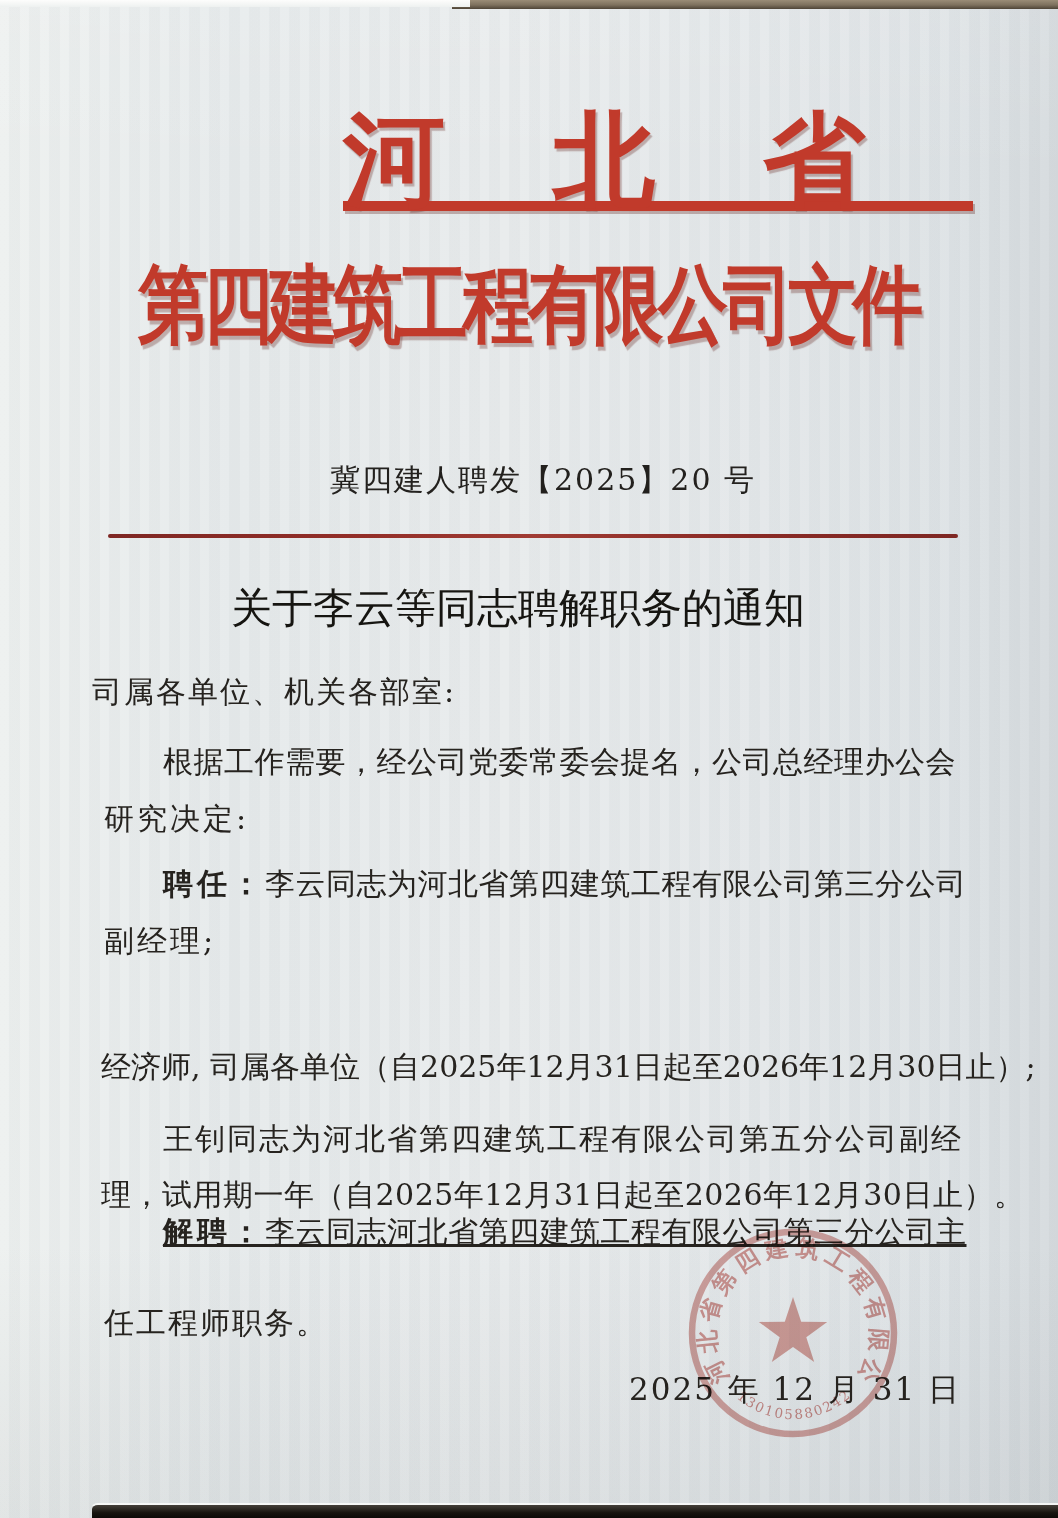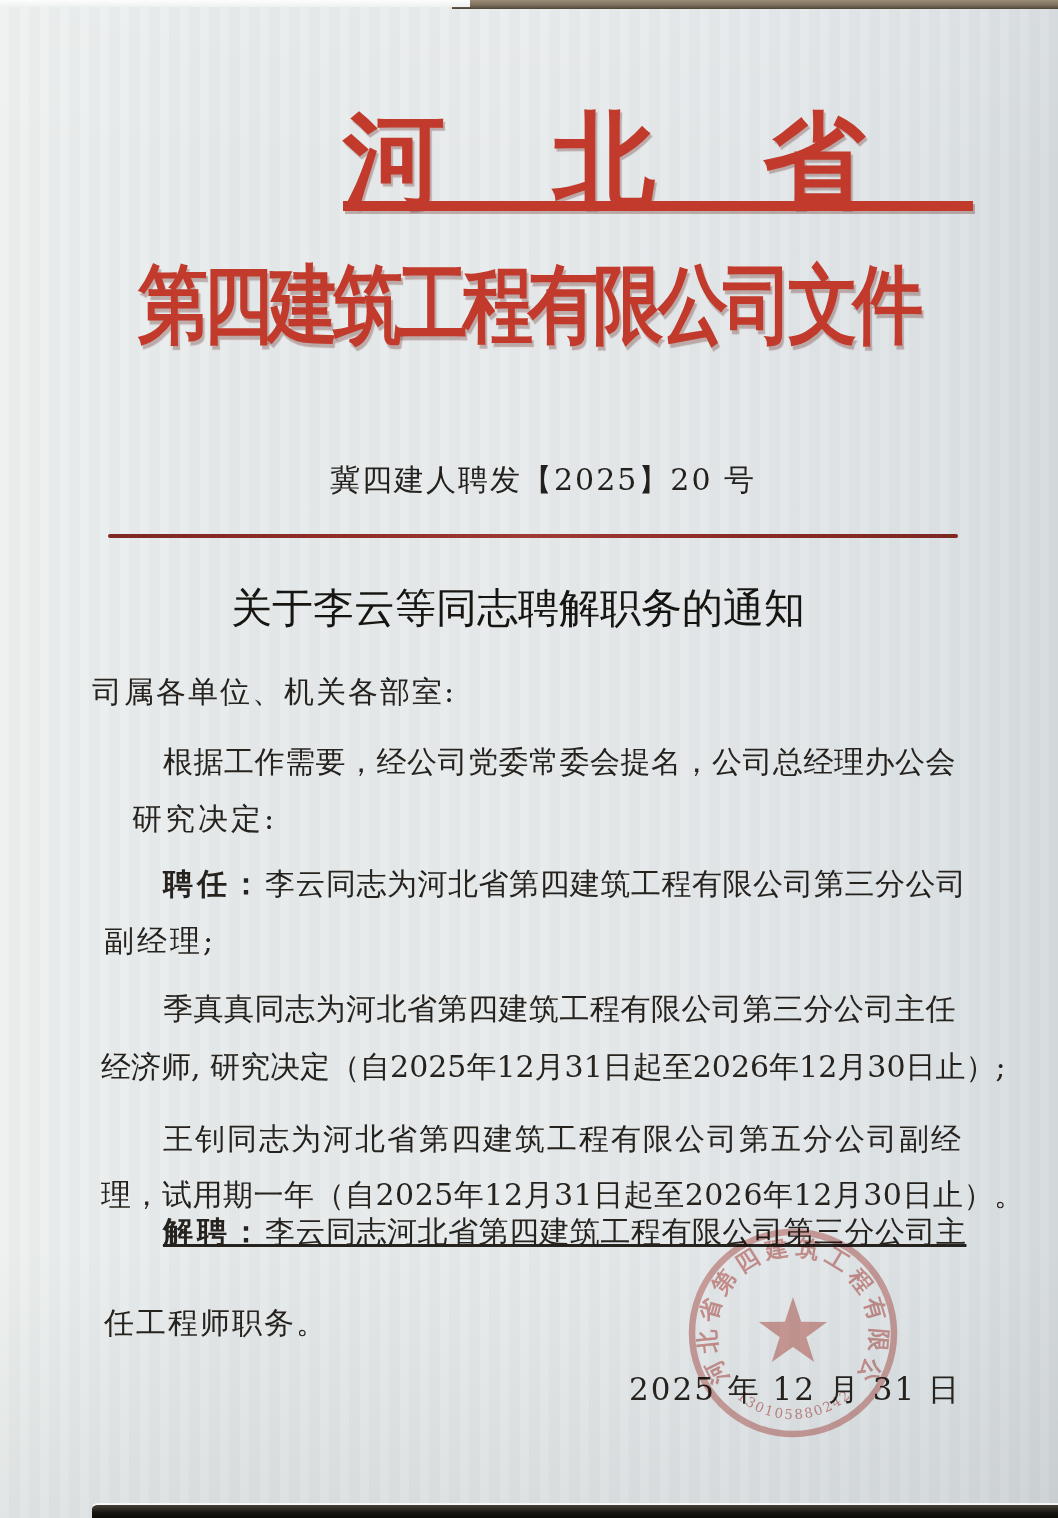--- a/index.html
+++ b/index.html
@@ -72,21 +72,21 @@
     white-space: nowrap; letter-spacing: 0px;
   }
   .body-line {
     position: absolute;
     font-size: 30px; color: #26231f;
     white-space: nowrap; letter-spacing: 0.5px;
   }
   .lead { font-weight: bold; letter-spacing: 4px; }
   #line-salutation { left: 92px; top: 672px; letter-spacing: 2px; }
   #line-intro1     { left: 163px; top: 742px; }
-  #line-intro2     { left: 104px; top: 799px; letter-spacing: 3px; margin-left: 28px; }
+  #line-intro2     { left: 104px; top: 799px; letter-spacing: 3px; }
   #line-appoint1   { left: 163px; top: 864px; }
   #line-appoint2   { left: 104px; top: 921px; letter-spacing: 3px; }
   #line-ji1        { left: 163px; top: 989px; }
   #line-ji2        { left: 101px; top: 1047px; letter-spacing: 0px; }
   #line-wang1      { left: 163px; top: 1119px; letter-spacing: 2px; }
   #line-wang2      { left: 101px; top: 1175px; }
   #line-dismiss1   { left: 163px; top: 1212px; text-decoration: underline; }
   #line-dismiss2   { left: 104px; top: 1303px; letter-spacing: 2px; }
   #line-date       { left: 629px; top: 1369px; font-size: 31px; letter-spacing: 2px; }
 
@@ -122,23 +122,22 @@
   <div id="line-intro1" class="body-line">根据工作需要，经公司党委常委会提名，公司总经理办公会</div>
 
   <div id="line-intro2" class="body-line">研究决定:</div>
 
   <div id="line-appoint1" class="body-line">
     <span class="lead">聘任：</span><span>李云同志为河北省第四建筑工程有限公司第三分公司</span>
   </div>
 
   <div id="line-appoint2" class="body-line">副经理;</div>
 
-  <div id="line-ji1" class="body-line">季真真同志为河北省第四建筑工程有限公司第三分公司主任</div>
 
-  <div id="line-ji2" class="body-line">经济师, 研究决定（自2025年12月31日起至2026年12月30日止）;</div>
+  <div id="line-ji2" class="body-line">经济师, 司属各单位（自2025年12月31日起至2026年12月30日止）;</div>
 
   <div id="line-wang1" class="body-line">王钊同志为河北省第四建筑工程有限公司第五分公司副经</div>
 
   <div id="line-wang2" class="body-line">理，试用期一年（自2025年12月31日起至2026年12月30日止）。</div>
 
   <div id="line-dismiss1" class="body-line">
     <span class="lead">解聘：</span><span>李云同志河北省第四建筑工程有限公司第三分公司主</span>
   </div>
 
   <div id="line-dismiss2" class="body-line">任工程师职务。</div>

